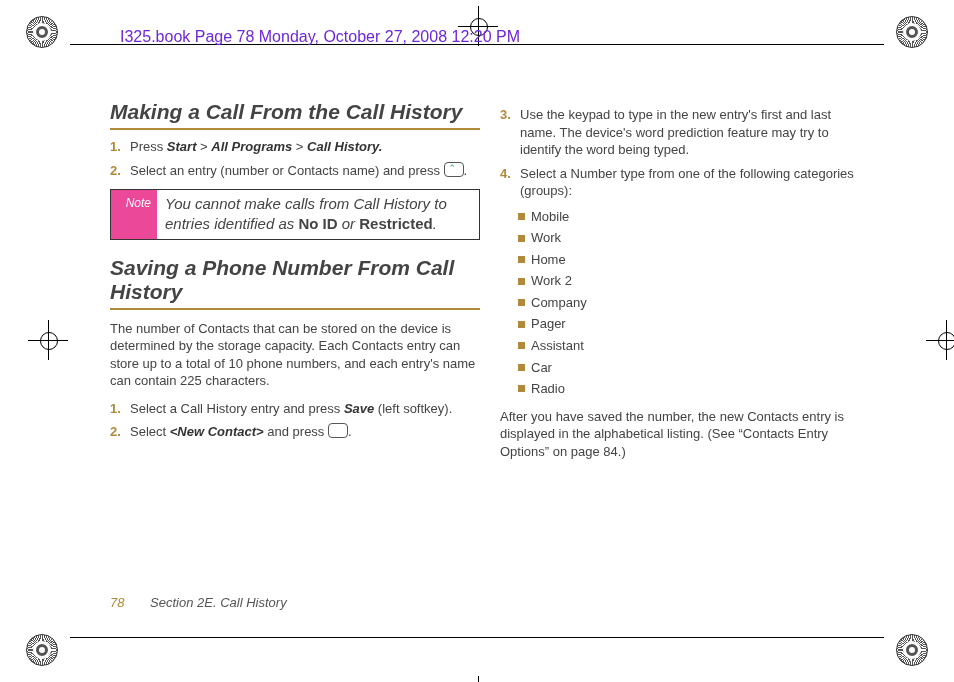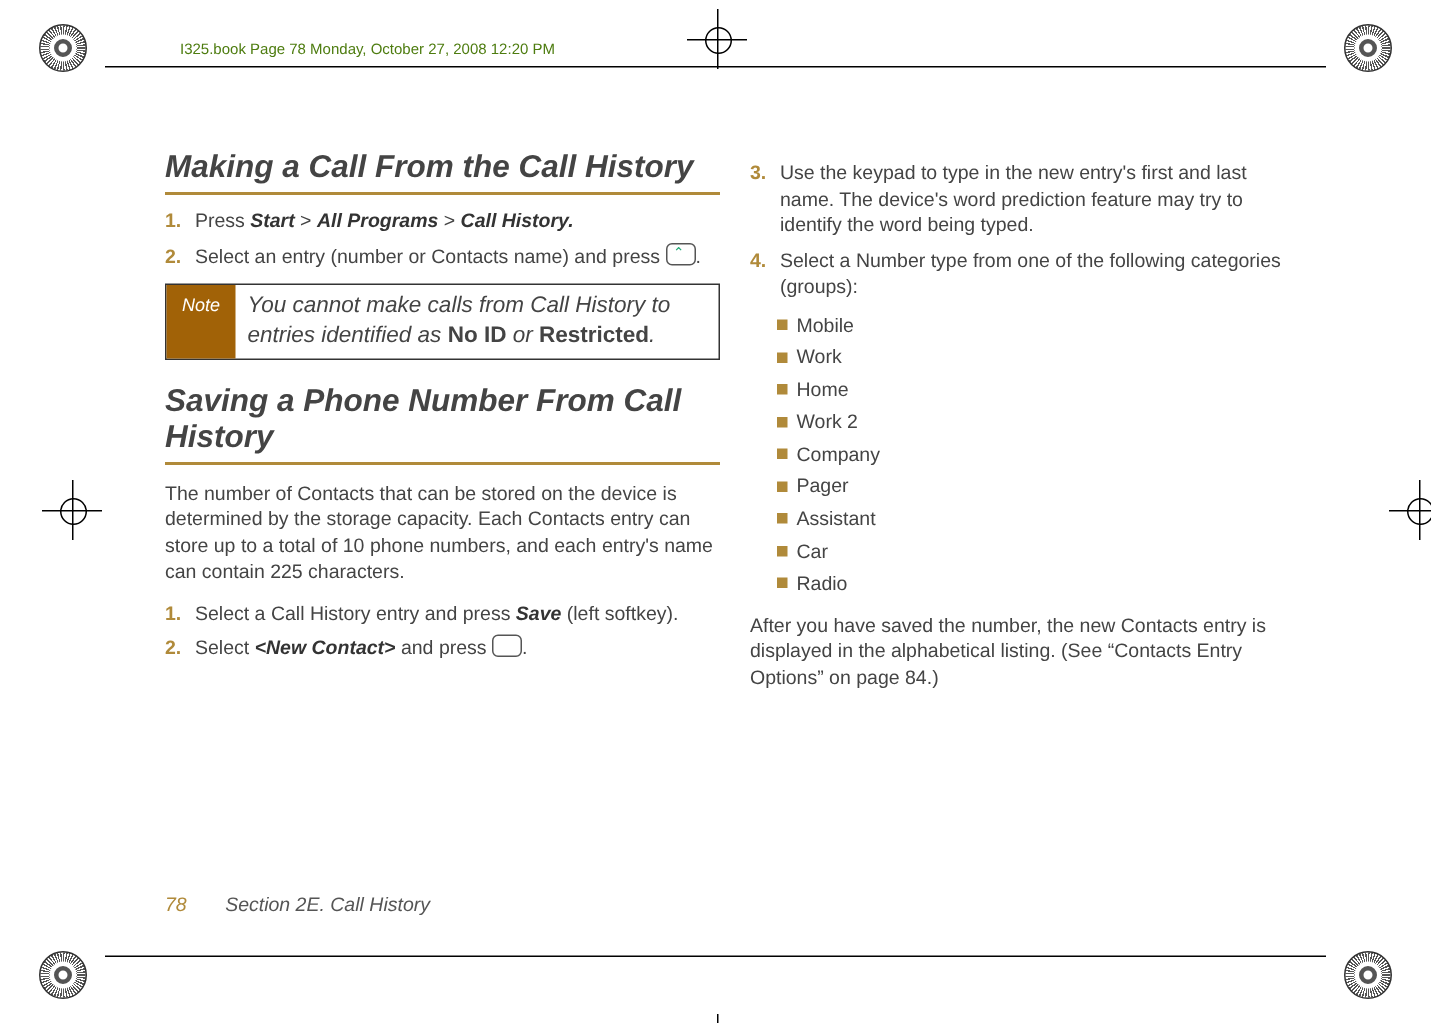--- a/index.html
+++ b/index.html
@@ -5,36 +5,36 @@
   html,body{margin:0;padding:0;width:954px;height:682px;background:#fff;font-family:Arial,Helvetica,sans-serif;color:#333;position:relative;overflow:hidden}
   .rosette{position:absolute;width:30px;height:30px;border-radius:50%;background:radial-gradient(circle,#fff 12%,transparent 13%),conic-gradient(#555 0 4deg,#fff 4deg 8deg,#555 8deg 12deg,#fff 12deg 16deg,#555 16deg 20deg,#fff 20deg 24deg,#555 24deg 28deg,#fff 28deg 32deg,#555 32deg 36deg,#fff 36deg 40deg,#555 40deg 44deg,#fff 44deg 48deg,#555 48deg 52deg,#fff 52deg 56deg,#555 56deg 60deg,#fff 60deg 64deg,#555 64deg 68deg,#fff 68deg 72deg,#555 72deg 76deg,#fff 76deg 80deg,#555 80deg 84deg,#fff 84deg 88deg,#555 88deg 92deg,#fff 92deg 96deg,#555 96deg 100deg,#fff 100deg 360deg);background-color:#555;border:1px solid #555}
   .rosette{background:repeating-conic-gradient(#555 0 4deg,#fff 4deg 8deg);border:1px solid #333}
   .rosette::after{content:"";position:absolute;inset:6px;border-radius:50%;background:#fff}
   .rosette::before{content:"";position:absolute;inset:9px;border-radius:50%;border:3px solid #555;z-index:1}
   .reg-mark{position:absolute}
   .reg-mark .circ{width:16px;height:16px;border:1px solid #000;border-radius:50%;position:absolute;left:12px;top:12px}
   .reg-mark .h{position:absolute;height:1px;background:#000;width:40px;top:20px;left:0}
   .reg-mark .v{position:absolute;width:1px;background:#000;height:40px;left:20px;top:0}
   .framebar{position:absolute;height:1px;background:#000;left:70px;right:70px}
-  .header-text{position:absolute;top:28px;left:120px;font-size:10px;color:#4d7c0f}
+  .header-text{position:absolute;top:28px;left:120px;font-size:16px;color:#6d28d9}
   .page{position:absolute;left:110px;right:60px;top:100px;bottom:100px;}
   .col{position:absolute;top:0;bottom:0;width:370px}
   .col.left{left:0}
   .col.right{left:390px}
   h2.section{font-family:Arial,sans-serif;font-style:italic;font-weight:600;font-size:21px;color:#444;margin:0 0 8px;padding-bottom:4px;border-bottom:2px solid #b08a3a}
   .body,.step-text,.note-body,.cat-item,.after-text,.footer{font-size:13px;line-height:1.35;color:#444}
   ol.steps{list-style:none;padding:0;margin:8px 0 8px}
   ol.steps>li{display:flex;margin:6px 0;align-items:flex-start}
   .num{color:#b08a3a;font-weight:bold;font-size:13px;min-width:20px;padding-top:1px}
   .step-text{flex:1}
   .bi{font-weight:bold;font-style:italic;color:#333}
   .key{display:inline-block;width:18px;height:13px;border:1px solid #555;border-radius:4px;vertical-align:-2px;position:relative;background:#fff}
   .key.call::after{content:"⌃";position:absolute;font-size:9px;left:4px;top:-1px;color:#2a7}
   .note-box{display:flex;border:1px solid #333;margin:10px 0 16px}
-  .note-label{background:#a16207;color:#fff;font-style:italic;font-size:12px;padding:6px 6px;min-width:34px;text-align:center}
+  .note-label{background:#ec4899;color:#fff;font-style:italic;font-size:12px;padding:6px 6px;min-width:34px;text-align:right}
   .note-body{font-style:italic;font-size:15px;padding:4px 8px;color:#444}
   .note-body .nb{font-weight:bold;font-style:normal}
   .cats{list-style:none;padding:0;margin:4px 0 10px}
   .cats li{display:flex;align-items:center;margin:4px 0 4px 18px}
   .sq{width:7px;height:7px;background:#b08a3a;margin-right:6px}
   .footer{position:absolute;left:110px;bottom:70px;font-style:italic;color:#555;font-size:13px}
   .footer .pn{color:#b08a3a;font-style:italic;margin-right:22px}
 </style>
 </head>
 <body>

